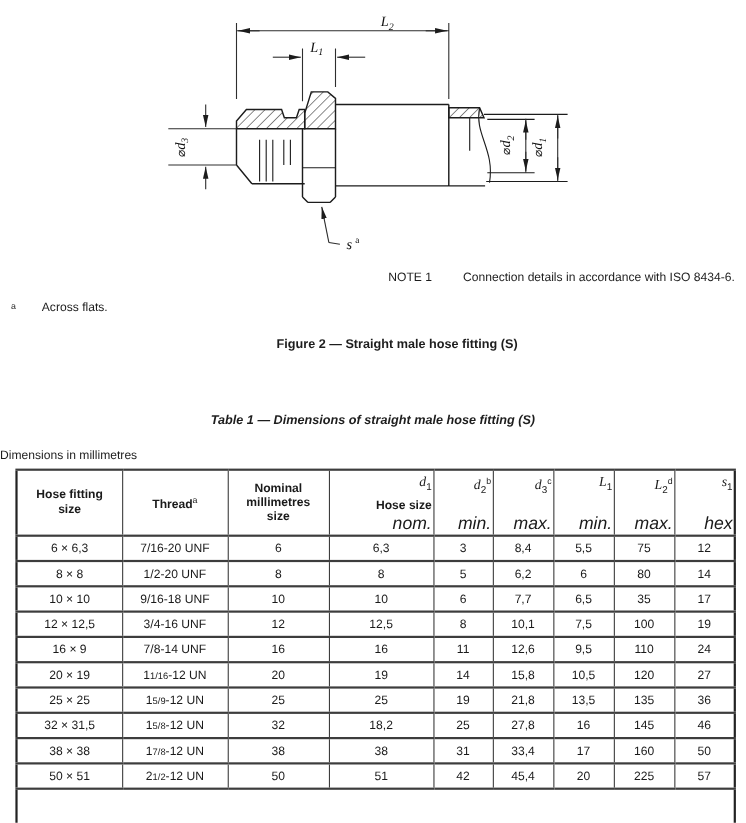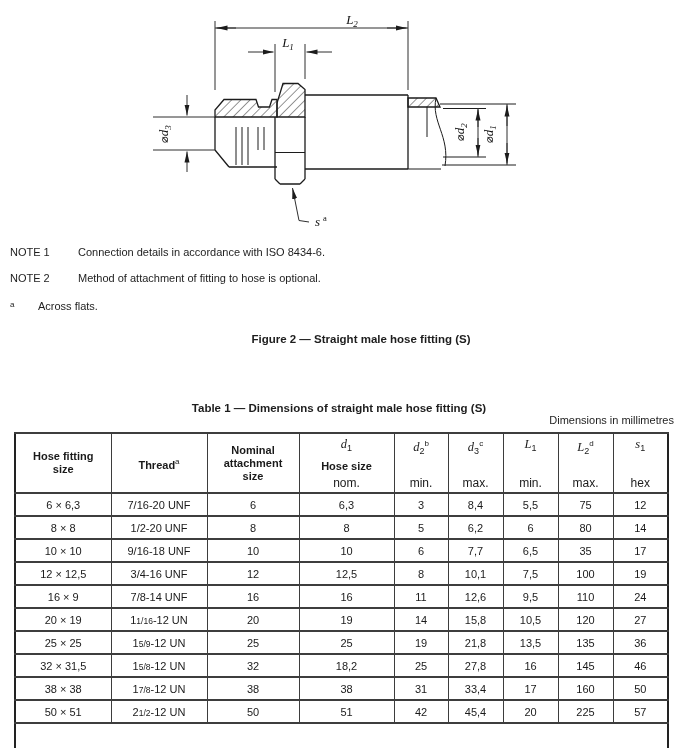--- a/index.html
+++ b/index.html
@@ -15,48 +15,48 @@
   .dim{stroke:#2e2e2e;stroke-width:1;fill:none;}
   .hatched{fill:url(#hatch);stroke:#1c1c1c;stroke-width:1.3;}
   .dim-label{font-family:"Liberation Serif", serif;font-style:italic;font-size:13px;fill:#111;}
   .dim-sub{font-size:9px;}
   .dim-sup{font-size:8.5px;font-style:normal;}
   .phi{font-family:"DejaVu Sans", sans-serif;font-style:normal;font-size:11px;}
   
   .notes{padding-left:10px;padding-right:10px;}
   .note-row{display:flex;font-size:11px;line-height:13px;}
   .note-label{width:68px;flex:0 0 68px;}
-  .note-1{margin-top:4px;}
+  .note-1{margin-top:4px;justify-content:flex-end;}
   .note-2{margin-top:13px;}
   .footnote-row{display:flex;font-size:11px;line-height:13px;margin-top:15px;}
   .footnote-marker{width:28px;flex:0 0 28px;font-size:8px;vertical-align:top;position:relative;top:-2px;}
   .fig-caption{margin-top:20px;text-align:center;font-weight:bold;font-size:11.5px;padding-left:44px;}
-  .tbl-caption{margin-top:57px;text-align:center;font-weight:bold;font-size:11.5px;}
-  .units-note{margin-top:0;text-align:right;padding-right:4px;font-size:11px;}
+  .tbl-caption{margin-top:57px;text-align:center;font-weight:bold;font-size:11.5px;font-style:italic;}
+  .units-note{margin-top:20px;padding-right:4px;font-size:11px;}
   
   table.dims{
     border-collapse:collapse;table-layout:fixed;
     margin-left:14px;margin-top:6px;width:653px;
     font-size:11px;color:#1a1a1a;
     border:2px solid #222;
   }
   table.dims th, table.dims td{
     border:1px solid #3d3d3d;border-top-width:2px;border-bottom-width:2px;
     text-align:center;vertical-align:middle;padding:0;
   }
   table.dims td{height:21px;font-weight:normal;}
-  th .th-flex{display:flex;flex-direction:column;justify-content:space-between;height:52px;padding:3px 1px;}
+  th .th-flex{display:flex;flex-direction:column;justify-content:space-between;height:52px;padding:3px 1px;text-align:right;}
   th .th-center{display:flex;flex-direction:column;justify-content:center;height:52px;padding:3px 1px;}
   .hdr-bold{font-weight:bold;font-size:11px;line-height:13px;}
   .var{font-family:"Liberation Serif", serif;font-style:italic;font-weight:normal;font-size:12.5px;}
   .var-line{line-height:14px;font-weight:normal;}
   .var-line sub{font-size:9px;}
   .var-line sup{font-size:8px;font-style:normal;font-family:"Liberation Sans", sans-serif;}
   .hdr-sup{font-size:8px;font-weight:normal;vertical-align:super;}
-  .qual{font-weight:normal;font-size:12px;line-height:12px;}
+  .qual{font-weight:normal;font-size:16px;line-height:12px;font-style:italic;}
   .frac-small{font-size:8.5px;}
   tr.foot-spacer td{height:34px;border-bottom:none;}
 </style>
 </head>
 <body>
 
 <svg class="fig-svg" width="678" height="242" viewBox="0 0 678 242">
   <defs>
     <pattern id="hatch" patternUnits="userSpaceOnUse" width="6.5" height="6.5" patternTransform="rotate(45)">
       <line x1="0" y1="0" x2="0" y2="6.5" stroke="#2a2a2a" stroke-width="1"></line>
@@ -124,24 +124,20 @@
     <path d="M309,222 L299,220.5"></path>
     <line x1="299" y1="220.5" x2="292.5" y2="188" marker-end="url(#arr)"></line>
   </g>
   <text class="dim-label" x="315" y="226"><tspan>s</tspan><tspan class="dim-sup" dy="-5" dx="3">a</tspan></text>
 </svg>
 
 <div class="notes">
   <div class="note-row note-1">
     <span class="note-label">NOTE 1</span>
     <span>Connection details in accordance with ISO 8434-6.</span>
-  </div>
-  <div class="note-row note-2">
-    <span class="note-label">NOTE 2</span>
-    <span>Method of attachment of fitting to hose is optional.</span>
   </div>
   <div class="footnote-row">
     <span class="footnote-marker">a</span>
     <span>Across flats.</span>
   </div>
 </div>
 
 <div class="fig-caption">Figure 2 — Straight male hose fitting (S)</div>
 
 <div class="tbl-caption">Table 1 — Dimensions of straight male hose fitting (S)</div>
@@ -168,21 +164,21 @@
         </div>
       </th>
       <th>
         <div class="th-center hdr-bold">
           <div><span>Thread</span><span class="hdr-sup">a</span></div>
         </div>
       </th>
       <th>
         <div class="th-center hdr-bold">
           <div>Nominal</div>
-          <div>attachment</div>
+          <div>millimetres</div>
           <div>size</div>
         </div>
       </th>
       <th>
         <div class="th-flex">
           <div class="var-line"><span class="var">d</span><sub>1</sub></div>
           <div class="hdr-bold">Hose size</div>
           <div class="qual">nom.</div>
         </div>
       </th>

